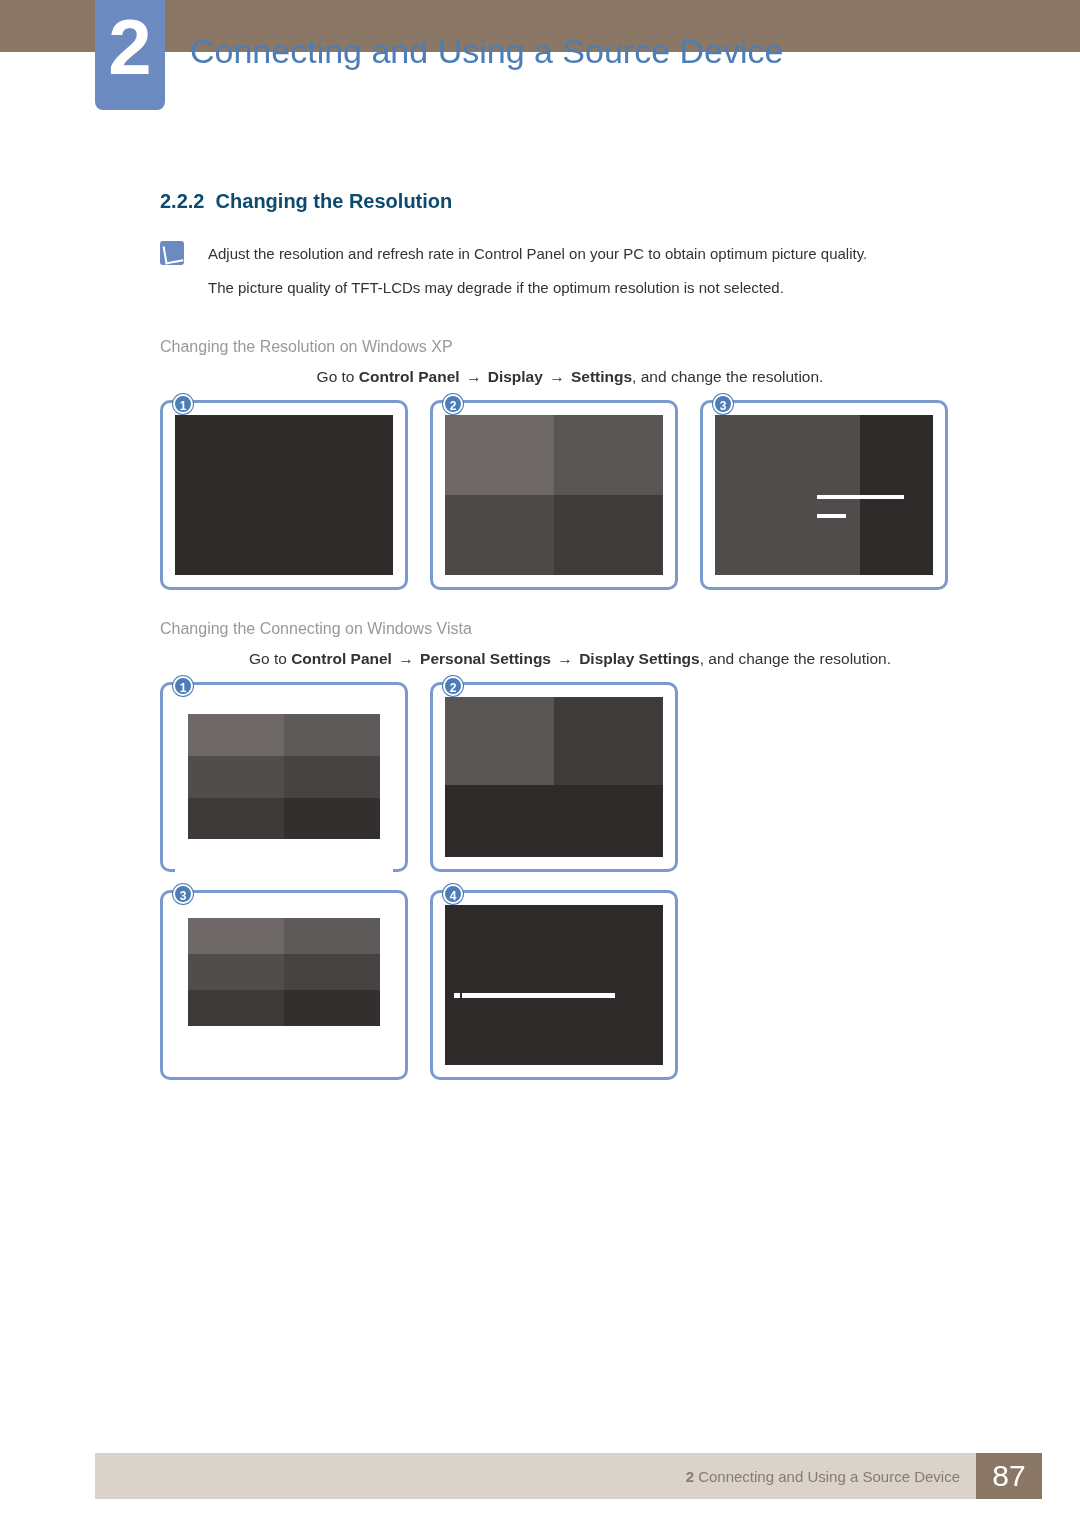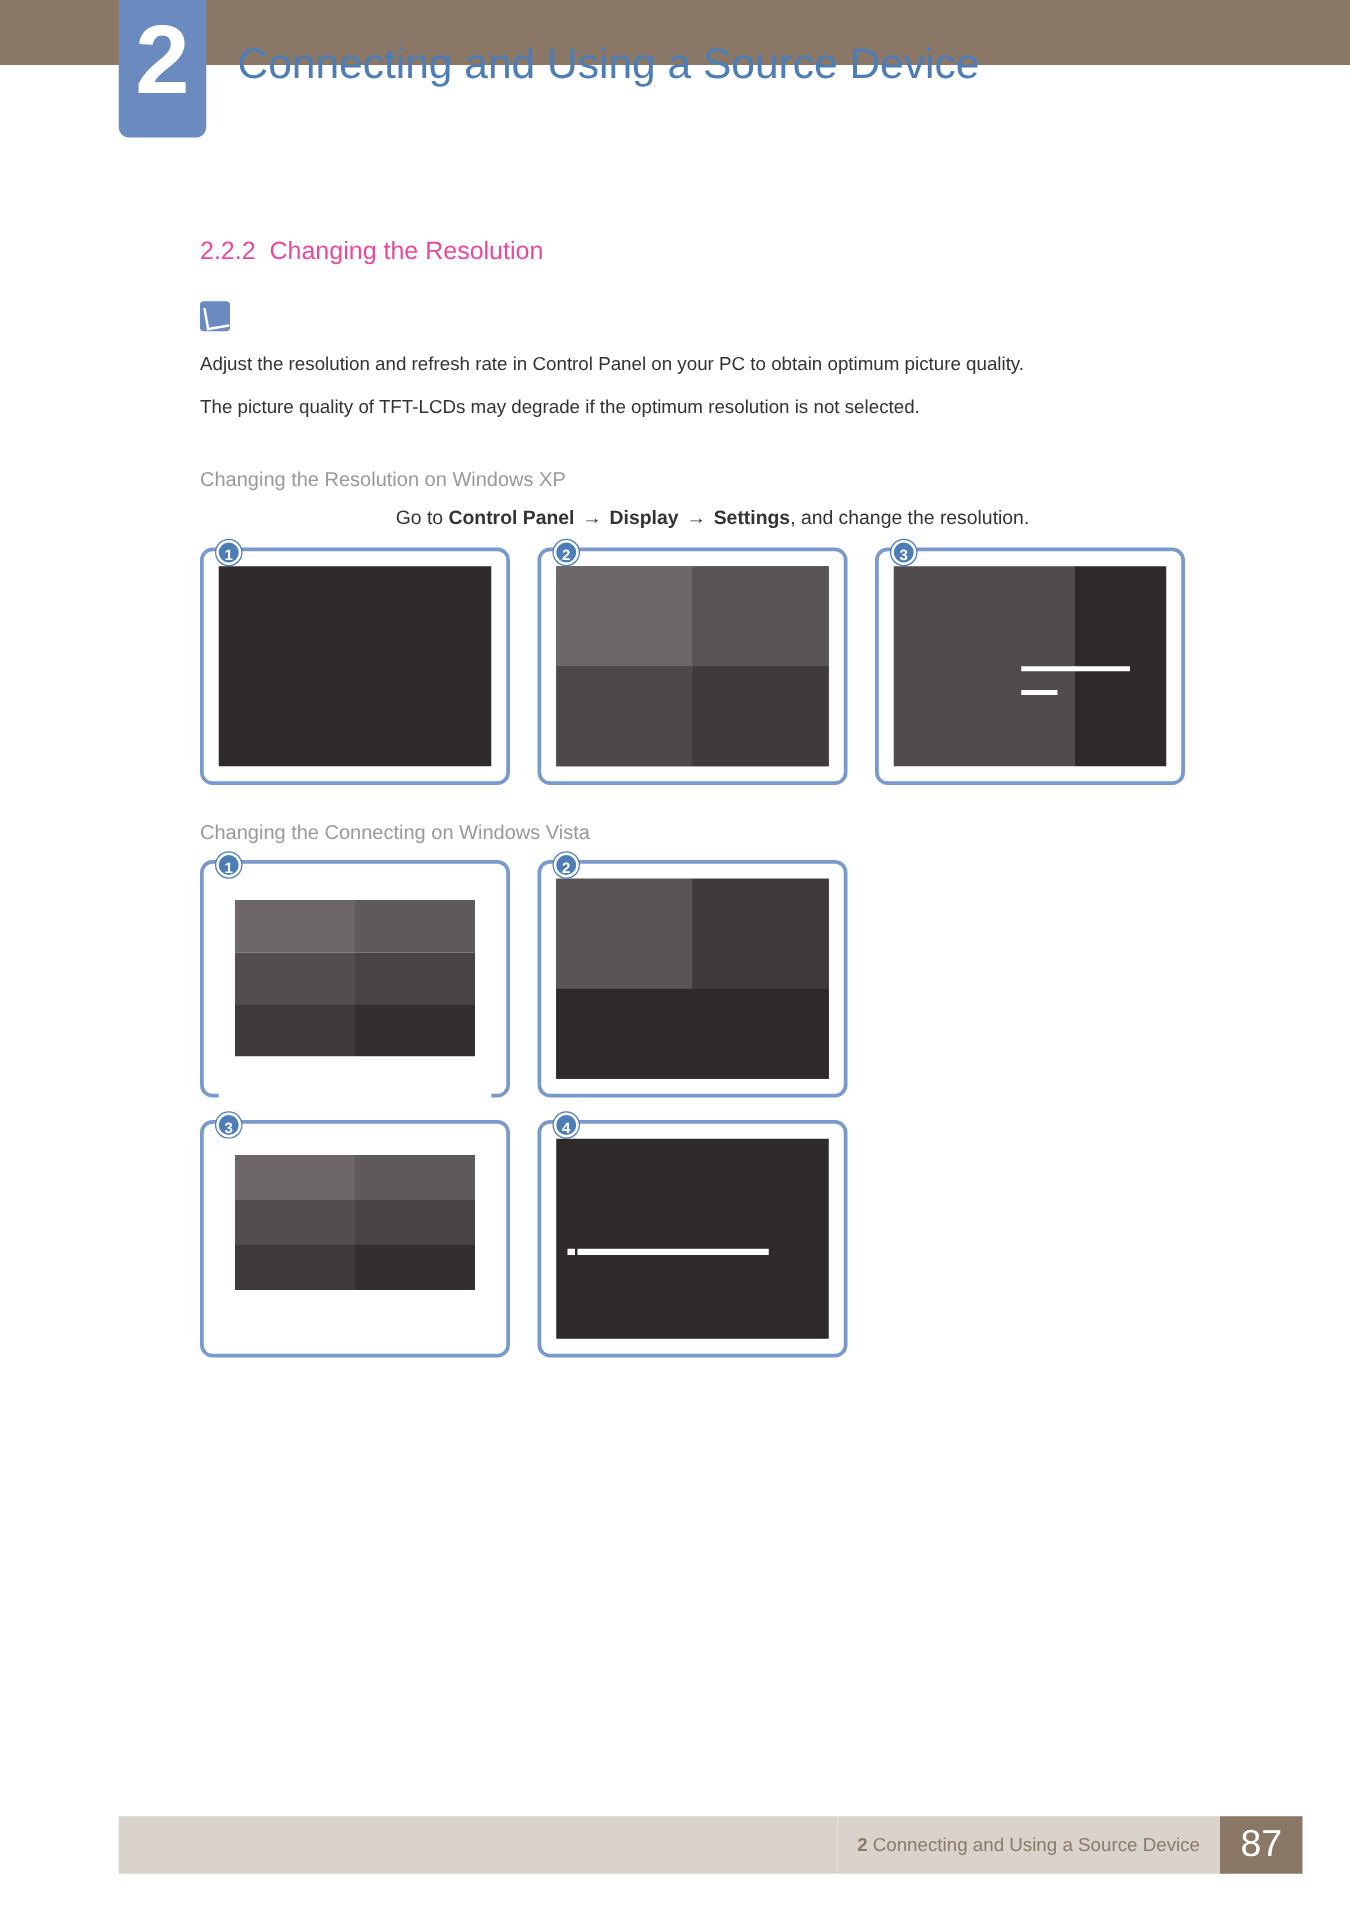--- a/index.html
+++ b/index.html
@@ -42,30 +42,29 @@
     font-weight: 500;
     color: #4d7db7;
   }
   .content {
     position: absolute;
     top: 190px;
     left: 160px;
     width: 820px;
   }
   .section-heading {
-    color: #ec4899;
+    color: #0c4a6e;
     font-size: 20px;
-    font-weight: normal;
+    font-weight: bold;
     margin-bottom: 28px;
   }
   .note-block {
     display: flex;
-    gap: 14px;
+    gap: 24px;
     margin-bottom: 30px;
-    flex-direction: column;
   }
   .note-icon {
     width: 24px;
     height: 24px;
     flex: 0 0 24px;
     background: #6b8abf;
     border-radius: 3px;
     position: relative;
   }
   .note-icon::after {
@@ -289,20 +288,27 @@
         <div class="left"></div>
           <div class="right">
             <div class="bar1"></div>
             <div class="bar2"></div>
           </div>
       </div>
     </div>
   </div>
 
   <div class="sub-title">Changing the Connecting on Windows Vista</div>
+  <div class="instruction">
+    <span>Go to </span><b>Control Panel</b>
+    <span class="arrow">→</span>
+    <b>Personal Settings</b>
+    <span class="arrow">→</span>
+    <b>Display Settings</b><span>, and change the resolution.</span>
+  </div>
 
   <div class="thumb-grid">
     <div class="thumb">
       <div class="thumb-badge">1</div>
       <div class="thumb-inner" style="background:#fff;">
         <div class="inner-six-center">
             <div></div>
             <div></div>
             <div></div>
             <div></div>

